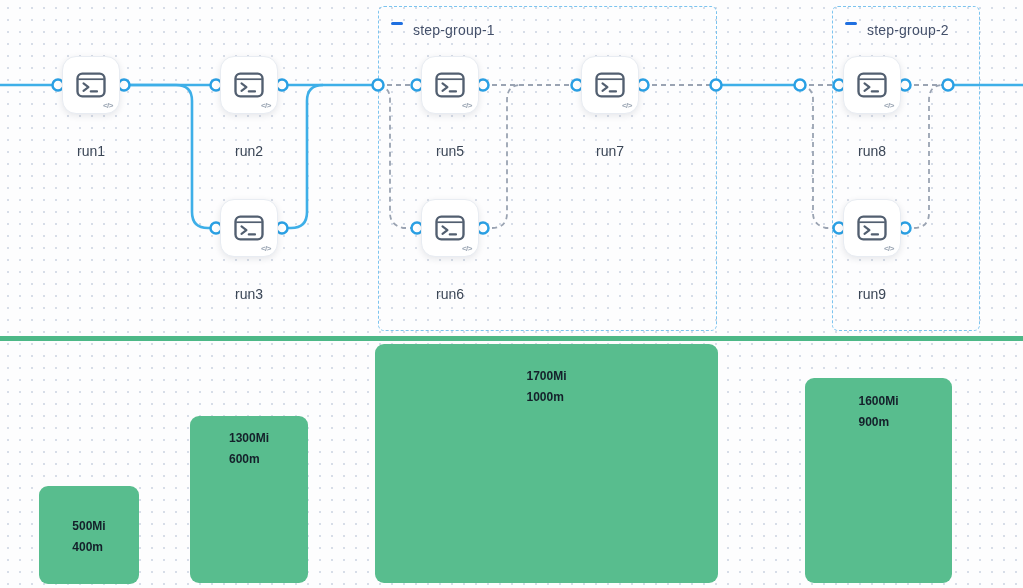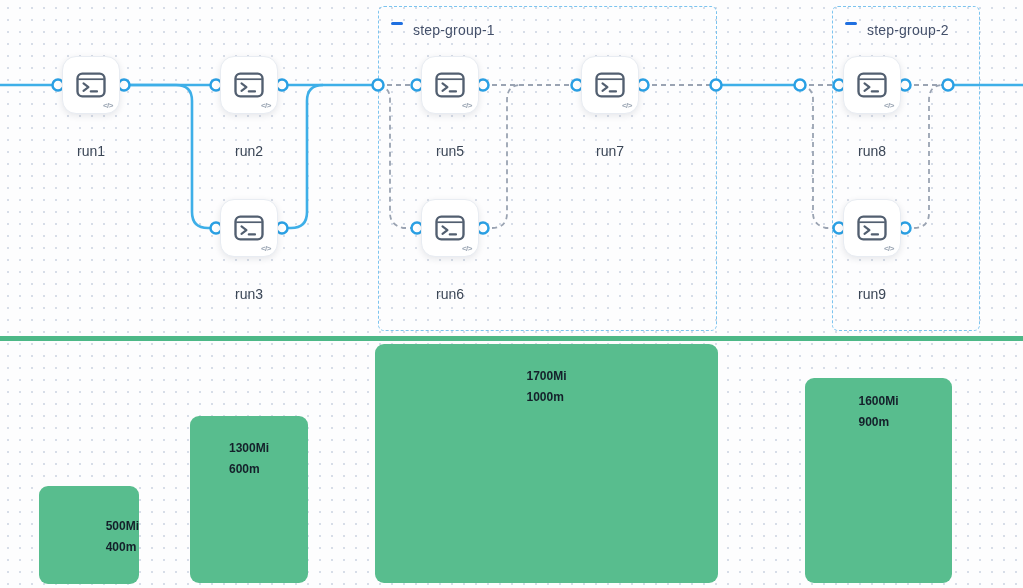--- a/index.html
+++ b/index.html
@@ -48,27 +48,27 @@
   }
   .bar-text span{display:block;}
 </style>
 </head>
 <body>
 
 <div class="stage">
 
   <div class="green-line"></div>
 
-  <div class="bar" style="left:39px;top:486px;width:100px;height:98px;padding-top:30px;justify-content:flex-end;">
+  <div class="bar" style="left:39px;top:486px;width:100px;height:98px;padding-top:30px;">
     <div class="bar-text">
       <span>500Mi</span>
       <span>400m</span>
     </div>
   </div>
-  <div class="bar" style="left:190px;top:416px;width:118px;height:167px;padding-top:22px;">
+  <div class="bar" style="left:190px;top:416px;width:118px;height:167px;padding-top:12px;">
     <div class="bar-text">
       <span>1300Mi</span>
       <span>600m</span>
     </div>
   </div>
   <div class="bar" style="left:375px;top:344px;width:343px;height:239px;padding-top:22px;">
     <div class="bar-text">
       <span>1700Mi</span>
       <span>1000m</span>
     </div>

